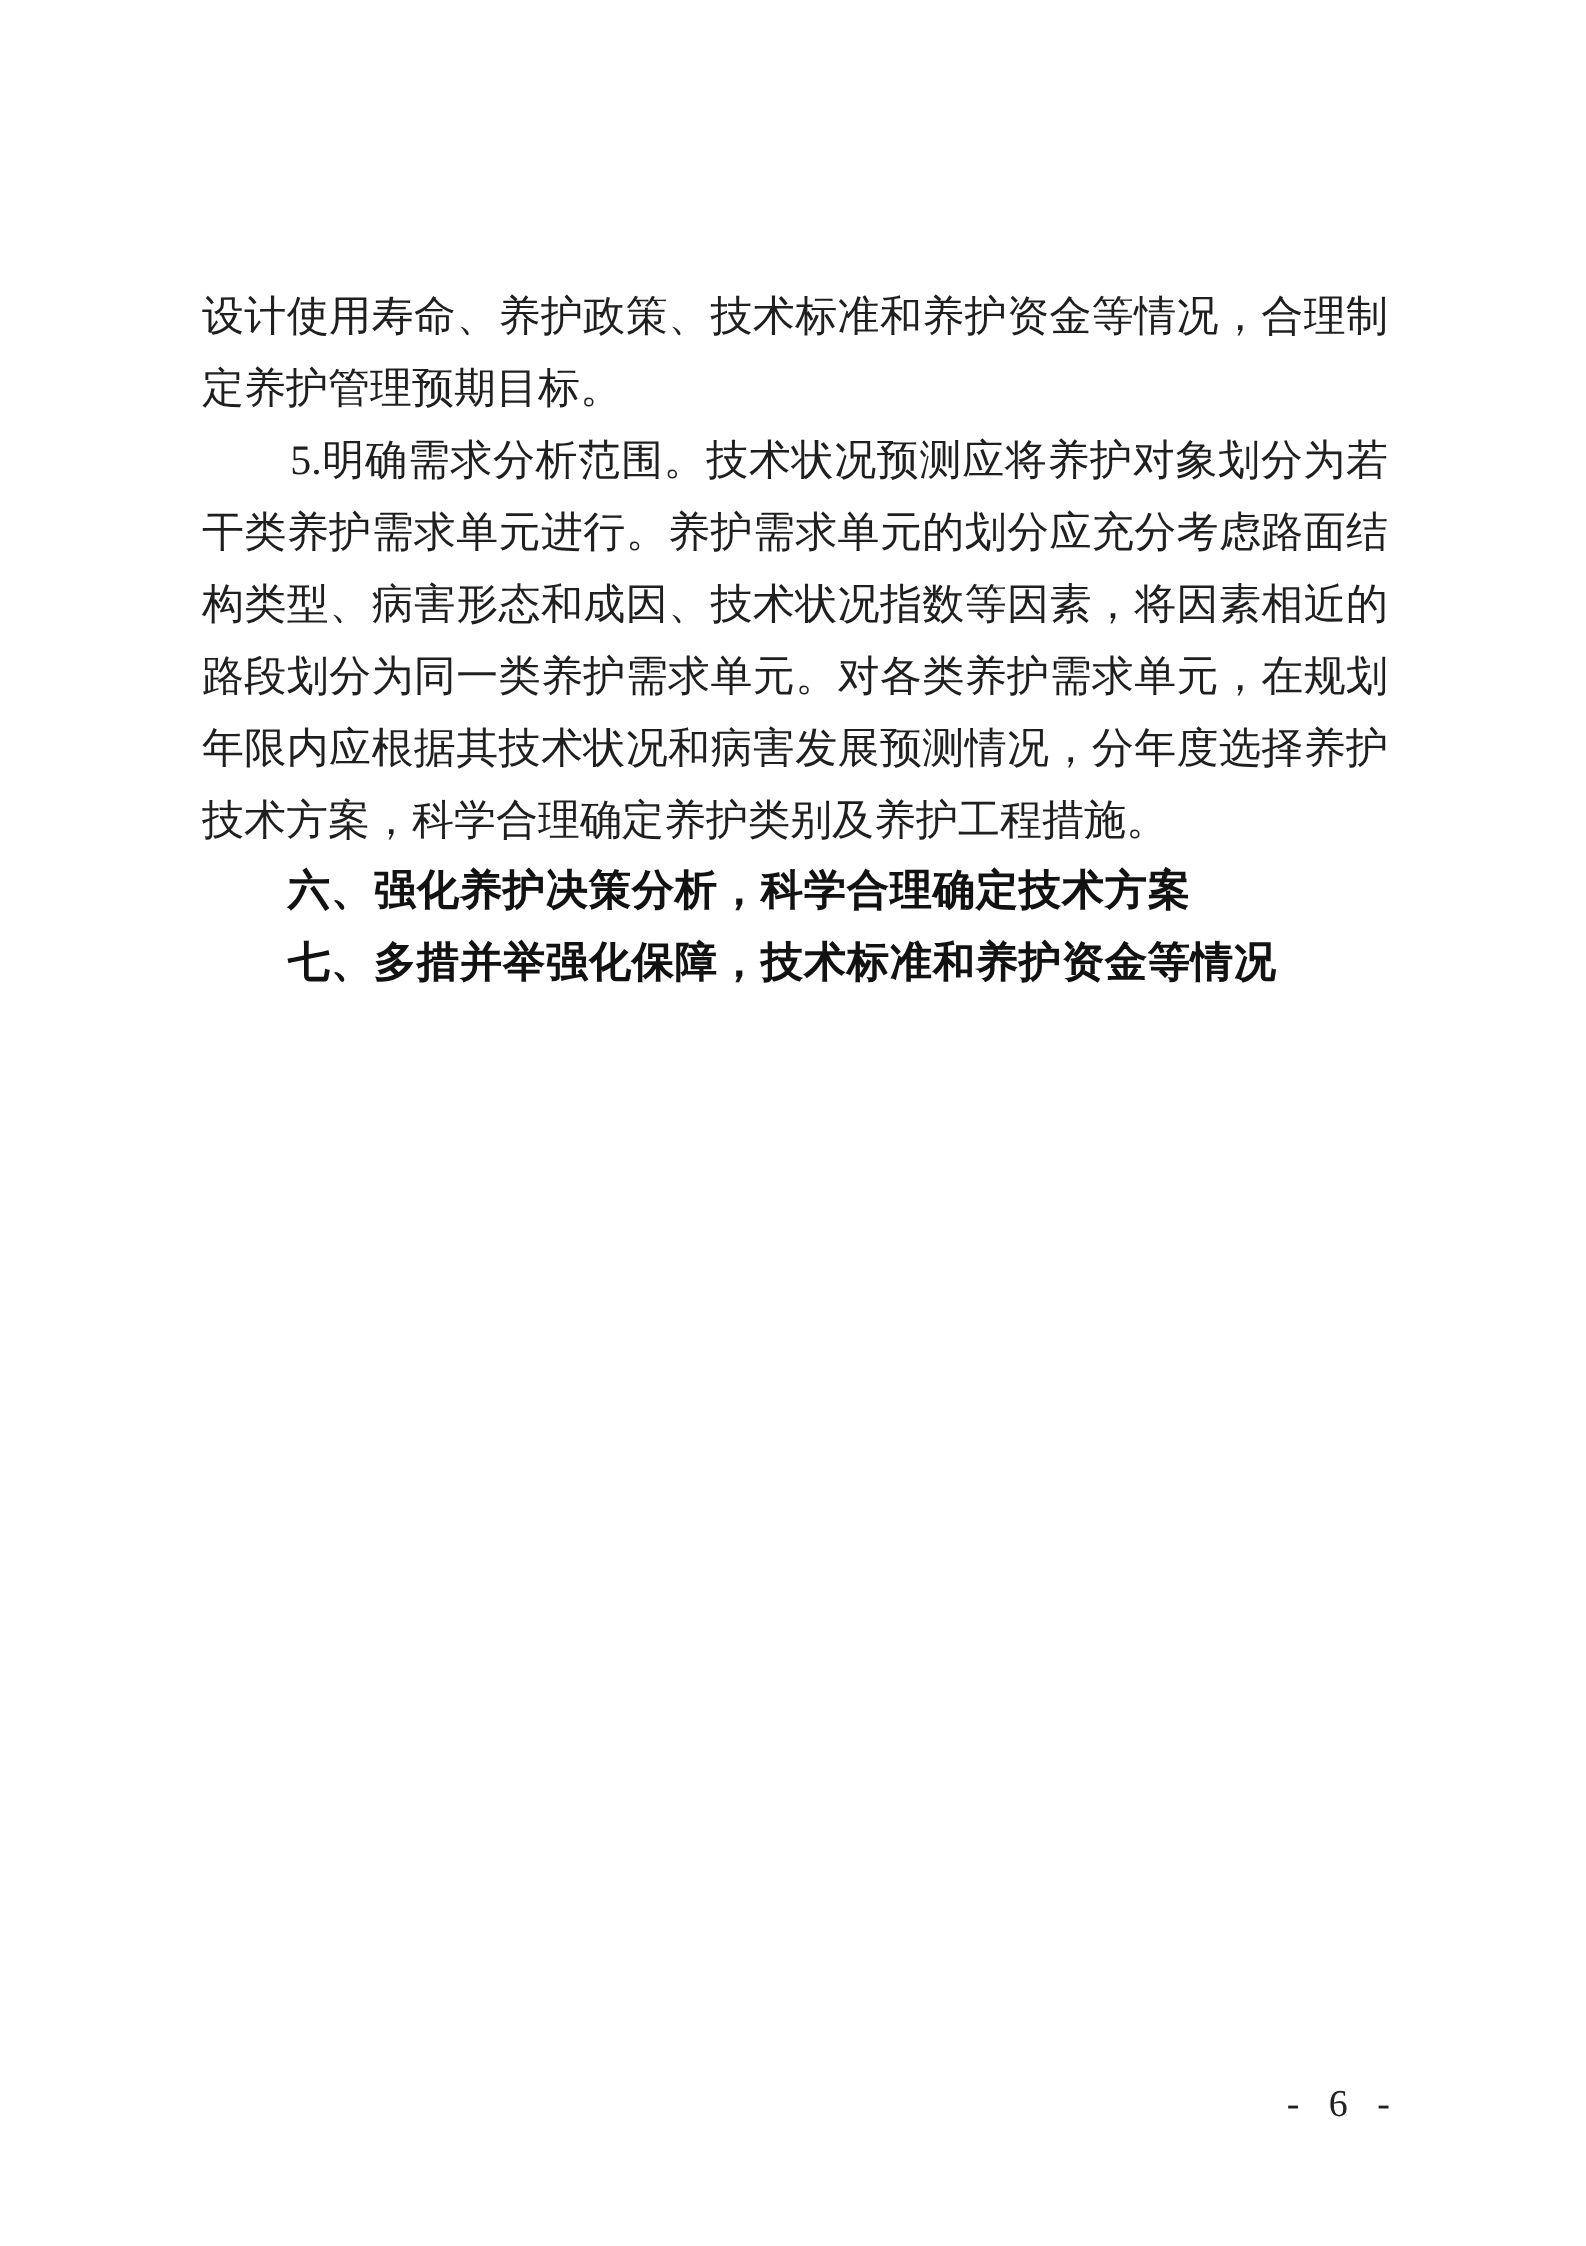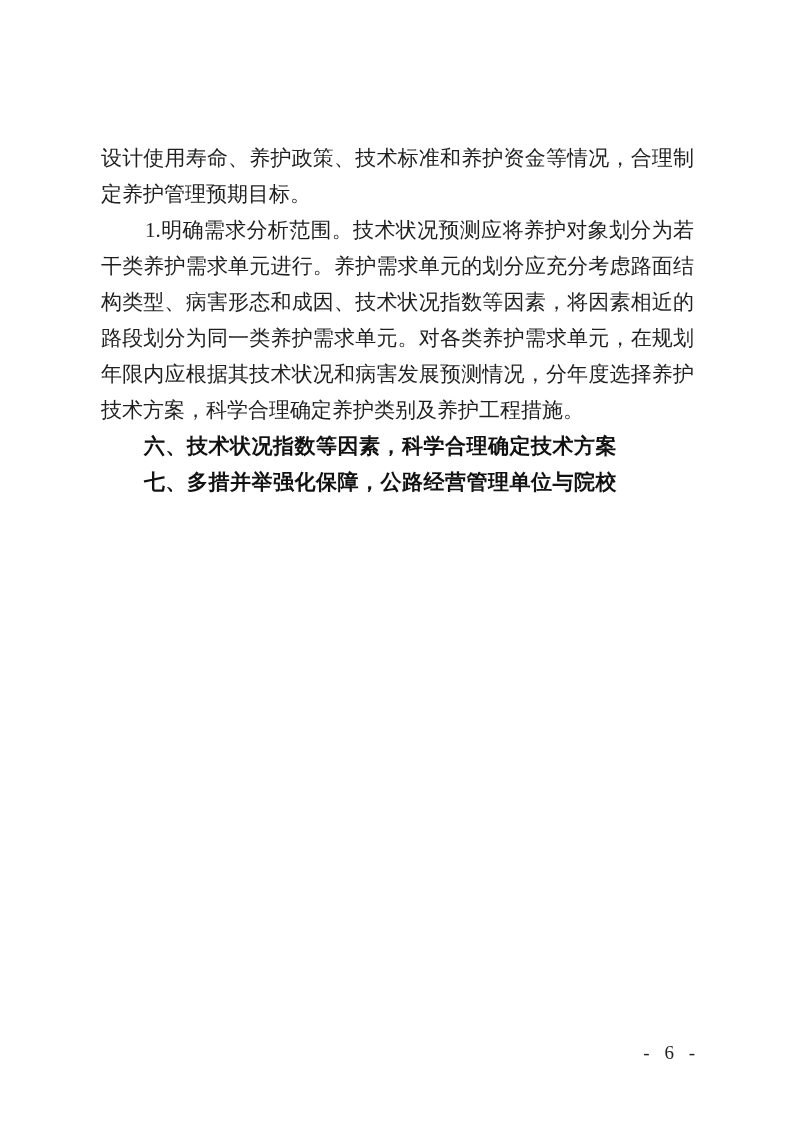--- a/index.html
+++ b/index.html
@@ -65,19 +65,19 @@
     opacity: 0.65;
   }
 </style>
 </head>
 <body>
 
 <div class="page">
   <div class="content">
 
   <p class="body-para no-indent">设计使用寿命、养护政策、技术标准和养护资金等情况，合理制定养护管理预期目标。</p>
-      <p class="body-para">1.明确需求分析范围。技术状况预测应将养护对象划分为若干类养护需求单元进行。养护需求单元的划分应充分考虑路面结构类型、病害形态和成因、技术状况指数等因素，将因素相近的路段划分为同一类养护需求单元。对各类养护需求单元，在规划年限内应根据其技术状况和病害发展预测情况，分年度选择养护技术方案，科学合理确定养护类别及养护工程措施。</p>
-      <p class="heading">六、技术状况指数等因素，科学合理确定技术方案</p>
-      <p class="heading">七、多措并举强化保障，公路经营管理单位与院校</p>
+      <p class="body-para">5.明确需求分析范围。技术状况预测应将养护对象划分为若干类养护需求单元进行。养护需求单元的划分应充分考虑路面结构类型、病害形态和成因、技术状况指数等因素，将因素相近的路段划分为同一类养护需求单元。对各类养护需求单元，在规划年限内应根据其技术状况和病害发展预测情况，分年度选择养护技术方案，科学合理确定养护类别及养护工程措施。</p>
+      <p class="heading">六、强化养护决策分析，科学合理确定技术方案</p>
+      <p class="heading">七、多措并举强化保障，技术标准和养护资金等情况</p>
     </div>
   <div class="page-number">- 6 -</div>
   <div class="scan-speck"></div>
 </div>
 
 </body></html>

